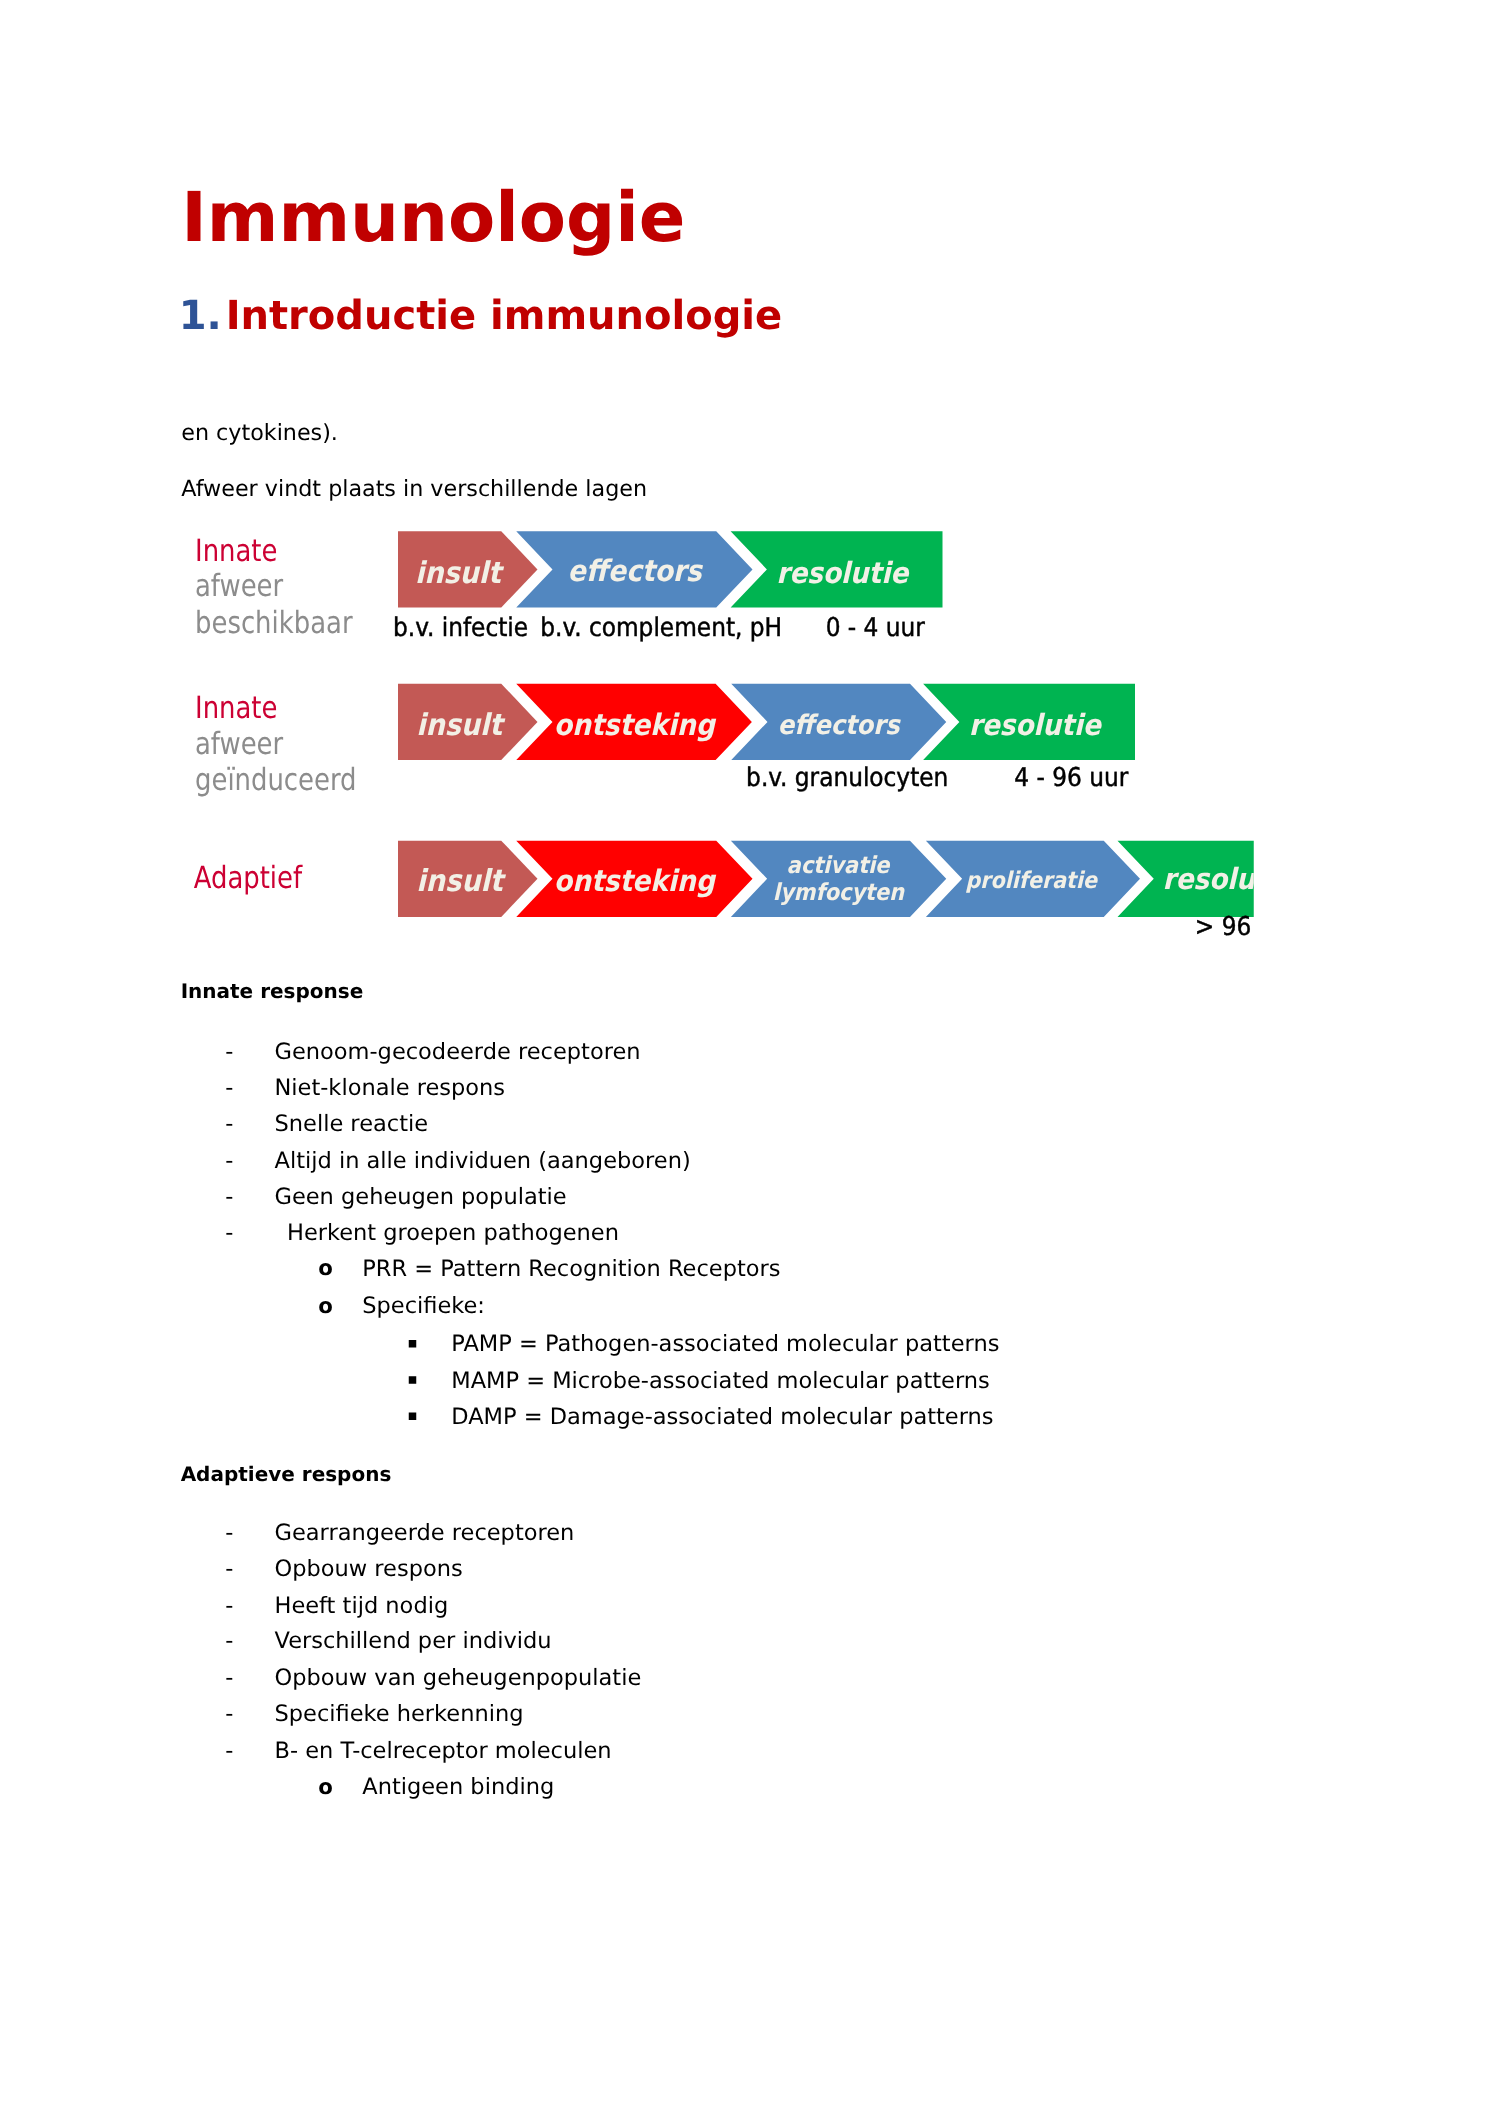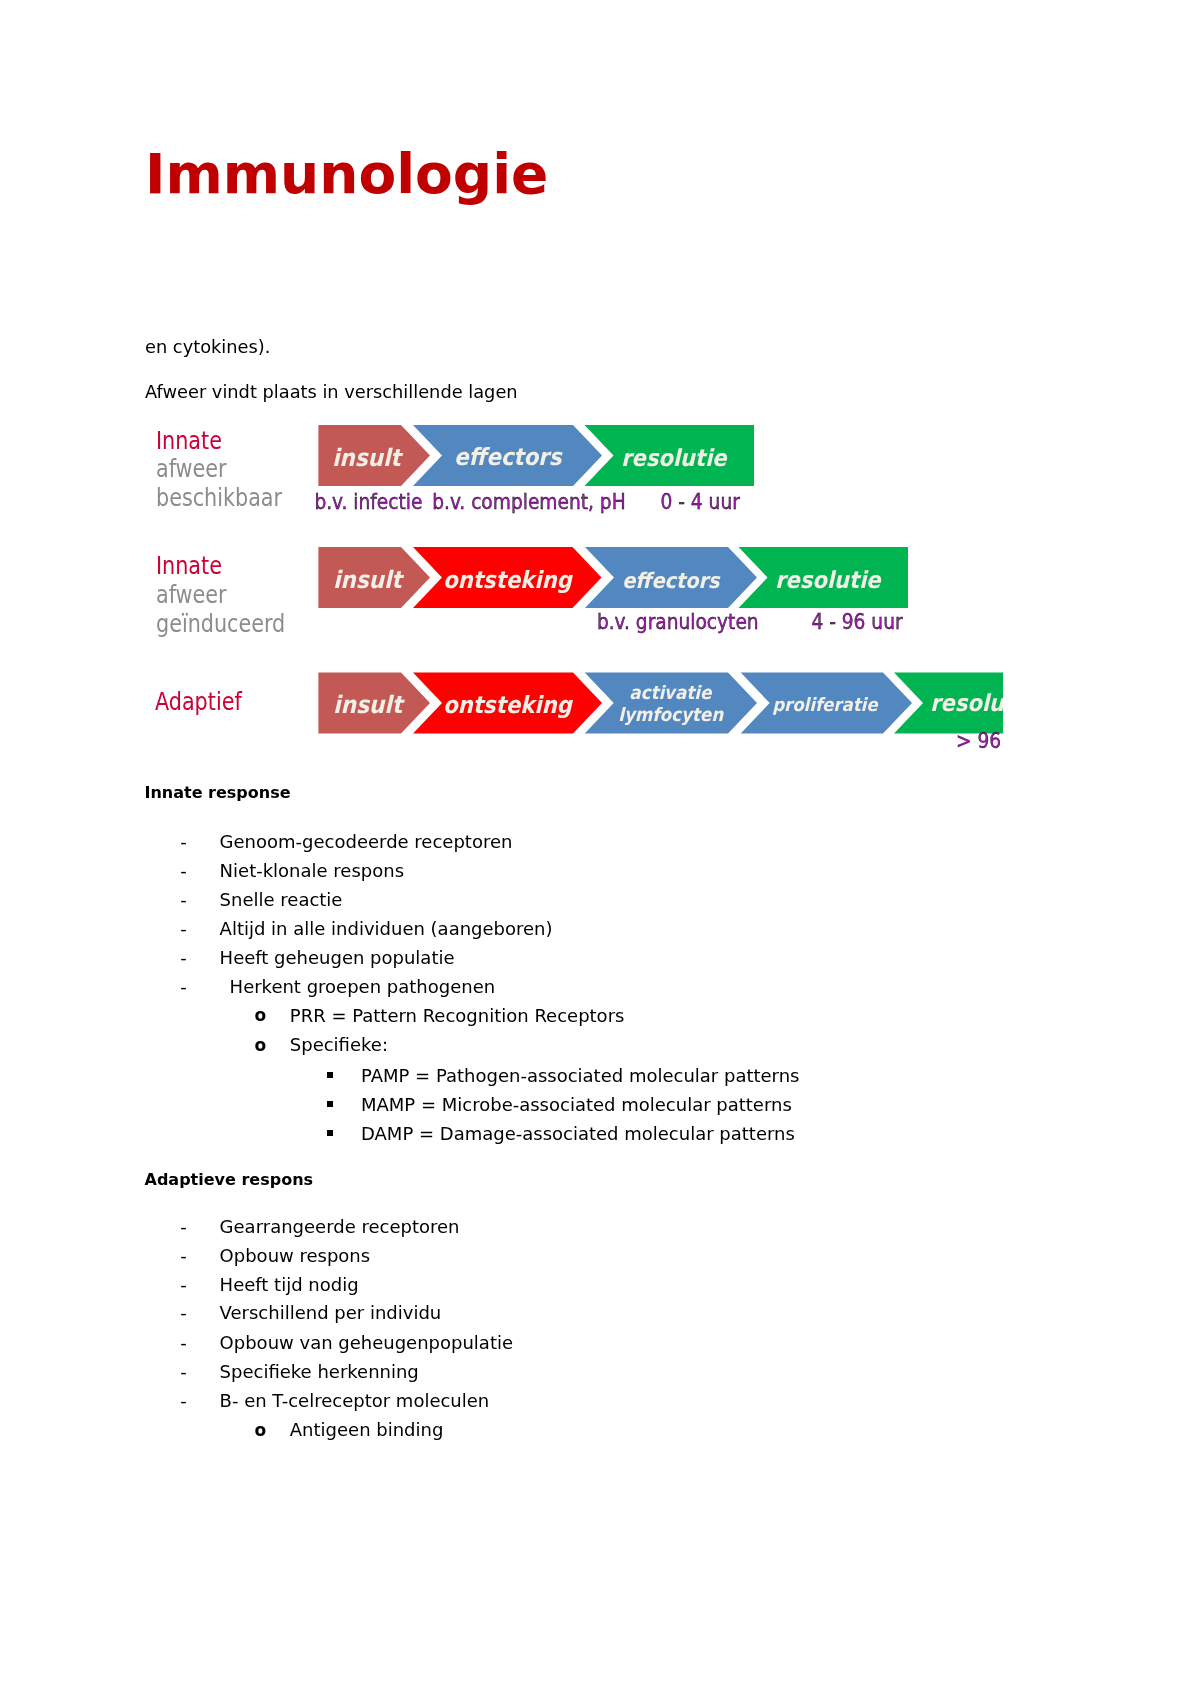--- a/index.html
+++ b/index.html
@@ -18,37 +18,40 @@
 
   
   .dlabel{position:absolute;white-space:nowrap;font-family:"DejaVu Sans Condensed","DejaVu Sans",sans-serif;
           font-size:24.5px;line-height:24.5px;transform:scaleX(0.94);transform-origin:left bottom;}
   .dlabel.l1{color:#CC0033;}
   .dlabel.l2{color:#8C8C8C;}
   .chevtext{position:absolute;font-family:"DejaVu Sans Condensed","DejaVu Sans",sans-serif;
             font-style:italic;font-weight:bold;color:#F2F0E6;white-space:pre;line-height:1;
             transform:skewX(-3deg);transform-origin:left bottom;}
   .caption{position:absolute;font-family:"DejaVu Sans Condensed","DejaVu Sans",sans-serif;
-           font-size:20.7px;line-height:20.7px;color:#a21caf;white-space:nowrap;
+           font-size:20.7px;line-height:20.7px;color:#000000;white-space:nowrap;
            -webkit-text-stroke:0.35px #000;}
 
   
   .lheading{position:absolute;font-size:16px;font-weight:bold;color:#000;white-space:nowrap;}
   .litem{position:absolute;font-size:18px;color:#000;white-space:nowrap;}
   .lmark{position:absolute;font-size:18px;color:#000;white-space:nowrap;}
   .lmark.ob{font-weight:bold;font-size:17px;}
   .lmark.sq{font-size:0;width:6px;height:6px;background:#000;}
 </style>
 </head>
 <body>
 
 <div class="page">
 
   <div class="title">Immunologie</div>
 
+  <div class="heading">
+    <span class="num">1.</span><span>Introductie immunologie</span>
+  </div>
 
   <div class="tline" style="left:145px;top:338px">en cytokines).</div>
 
   <div class="tline" style="left:145px;top:383px">Afweer vindt plaats in verschillende lagen</div>
 
   <div id="diagram">
       <svg width="1200" height="1698" viewBox="0 0 1200 1698" style="position:absolute;left:0;top:0">
         <polygon points="318.4,425 401,425 430,455.5 401,486 318.4,486" fill="#C35955"></polygon>
         <polygon points="413,425 573,425 602,455.5 573,486 413,486 442,455.5" fill="#5287C0"></polygon>
         <polygon points="584.5,425 754,425 754,486 584.5,486 613.5,455.5" fill="#00B451"></polygon>
@@ -94,21 +97,21 @@
       <div class="lheading" style="left: 144.5px; top: 782.5px;">Innate response</div>
       <div class="lmark" style="left: 180.2px; top: 830.5px;">-</div>
       <div class="litem" style="left: 219.6px; top: 830.5px;">Genoom-gecodeerde receptoren</div>
       <div class="lmark" style="left: 180.2px; top: 859.5px;">-</div>
       <div class="litem" style="left: 219.6px; top: 859.5px;">Niet-klonale respons</div>
       <div class="lmark" style="left: 180.2px; top: 888.5px;">-</div>
       <div class="litem" style="left: 219.6px; top: 888.5px;">Snelle reactie</div>
       <div class="lmark" style="left: 180.2px; top: 917.5px;">-</div>
       <div class="litem" style="left: 219.6px; top: 917.5px;">Altijd in alle individuen (aangeboren)</div>
       <div class="lmark" style="left: 180.2px; top: 946.5px;">-</div>
-      <div class="litem" style="left: 219.6px; top: 946.5px;">Heeft geheugen populatie</div>
+      <div class="litem" style="left: 219.6px; top: 946.5px;">Geen geheugen populatie</div>
       <div class="lmark" style="left: 180.2px; top: 975.5px;">-</div>
       <div class="litem" style="left: 219.6px; top: 975.5px; margin-left: 10px;">Herkent groepen pathogenen</div>
       <div class="lmark ob" style="left: 254.6px; top: 1005.4px;">o</div>
       <div class="litem" style="left: 289.8px; top: 1004.5px;">PRR = Pattern Recognition Receptors</div>
       <div class="lmark ob" style="left: 254.6px; top: 1035.1px;">o</div>
       <div class="litem" style="left: 289.8px; top: 1034.2px;">Specifieke:</div>
       <div class="lmark sq" style="left: 326.6px; top: 1072px;">▪</div>
       <div class="litem" style="left: 361px; top: 1064.9px;">PAMP = Pathogen-associated molecular patterns</div>
       <div class="lmark sq" style="left: 326.6px; top: 1100.9px;">▪</div>
       <div class="litem" style="left: 361px; top: 1093.8px;">MAMP = Microbe-associated molecular patterns</div>

